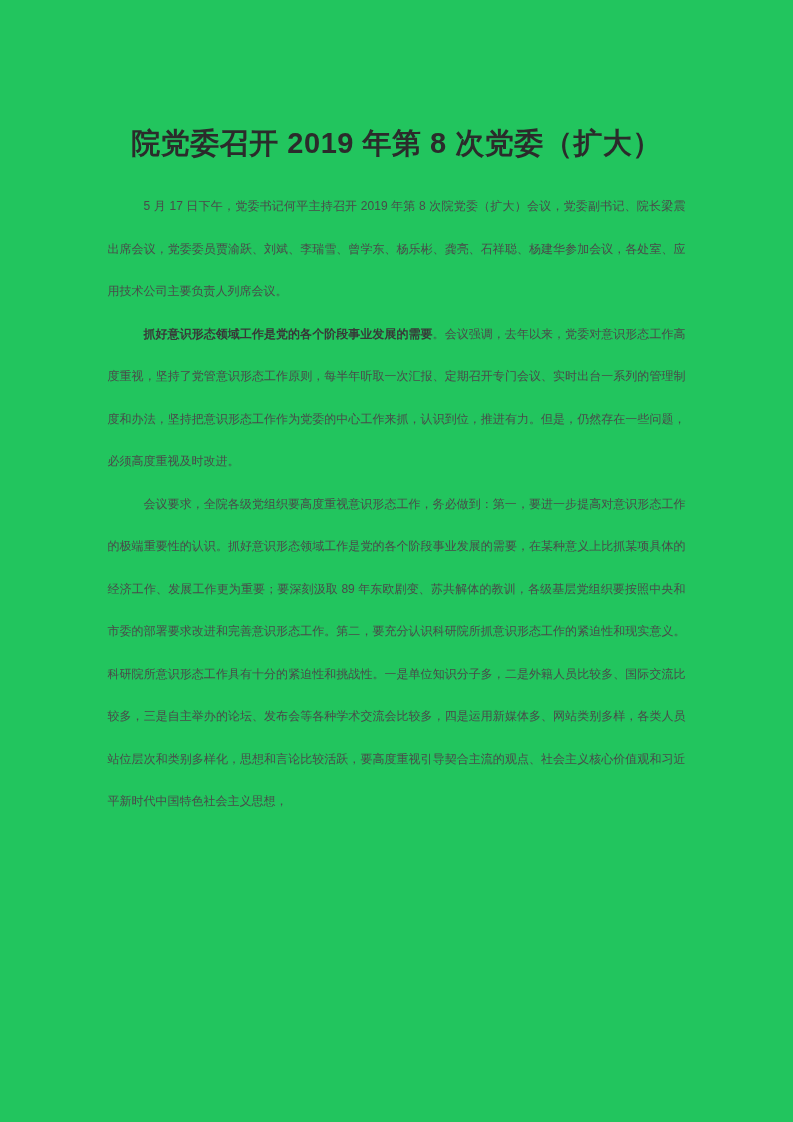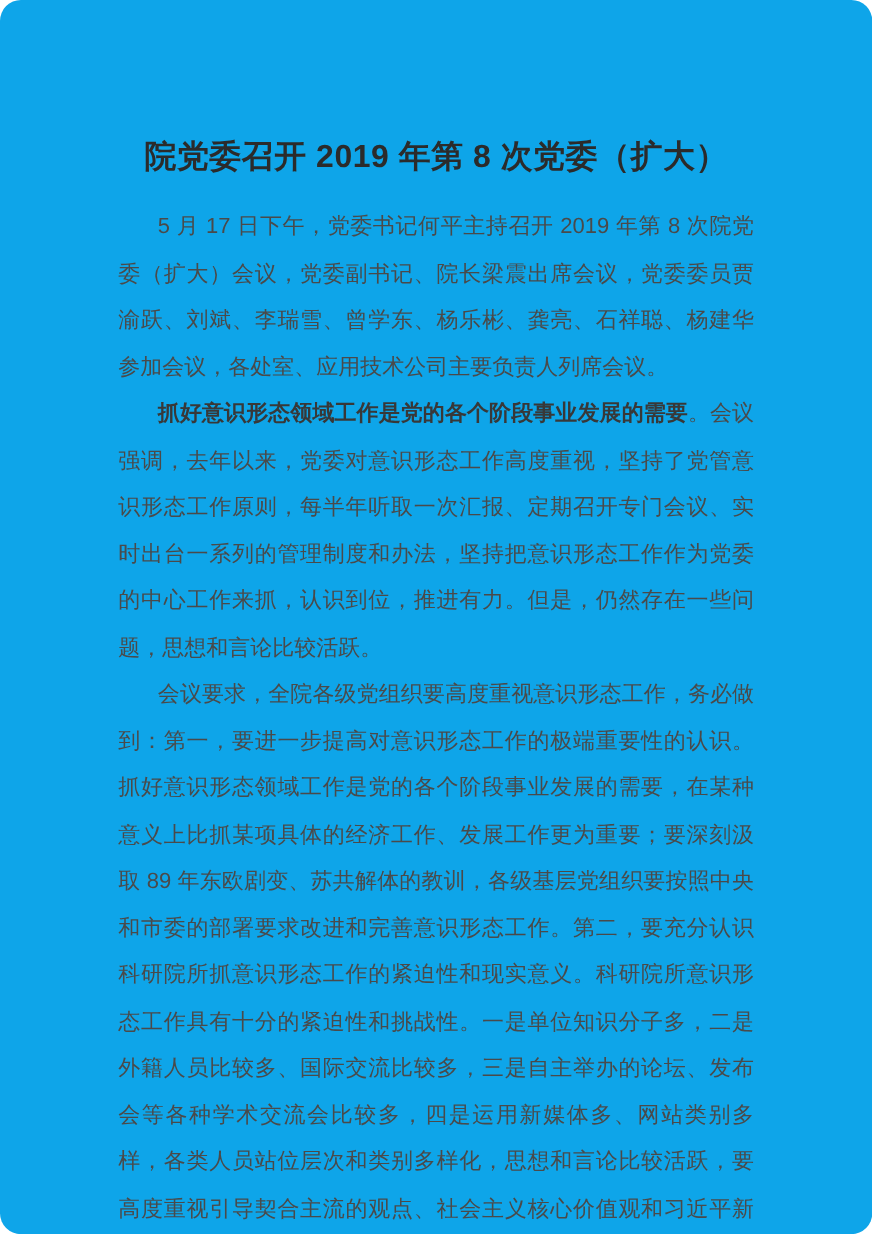--- a/index.html
+++ b/index.html
@@ -4,47 +4,46 @@
 <style>
   html, body {
     margin: 0;
     padding: 0;
     background: #ffffff;
   }
   .page {
     position: relative;
     width: 793px;
     height: 1122px;
-    background: #0ea5e9;
+    background: #22c55e;
     box-sizing: border-box;
     padding-top: 112px;
     overflow: hidden;
     font-family: "Liberation Sans", "DejaVu Sans", sans-serif;
-    border-radius: 19px;
   }
   .content {
     width: 578px;
     margin: 0 auto;
   }
   .doc-title {
     margin: 0 0 10px 0;
     font-size: 29px;
     font-weight: 700;
     line-height: 63px;
     text-align: center;
     color: #2b2b2b;
     letter-spacing: 0.5px;
   }
   .title-line {
     display: block;
     white-space: nowrap;
   }
   .para {
     margin: 0;
-    font-size: 20px;
+    font-size: 12px;
     line-height: 42.5px;
     color: #4a4a4a;
     text-align: justify;
     text-indent: 36px;
     word-break: break-all;
   }
   .bold-lead {
     font-weight: 700;
     color: #383838;
   }
@@ -54,18 +53,18 @@
 
 <div class="page">
   <div class="content">
 
     <h1 class="doc-title">
       <span class="title-line">院党委召开 2019 年第 8 次党委（扩大）</span>
     </h1>
 
     <p class="para">5 月 17 日下午，党委书记何平主持召开 2019 年第 8 次院党委（扩大）会议，党委副书记、院长梁震出席会议，党委委员贾渝跃、刘斌、李瑞雪、曾学东、杨乐彬、龚亮、石祥聪、杨建华参加会议，各处室、应用技术公司主要负责人列席会议。</p>
 
-    <p class="para"><span class="bold-lead">抓好意识形态领域工作是党的各个阶段事业发展的需要</span><span>。会议强调，去年以来，党委对意识形态工作高度重视，坚持了党管意识形态工作原则，每半年听取一次汇报、定期召开专门会议、实时出台一系列的管理制度和办法，坚持把意识形态工作作为党委的中心工作来抓，认识到位，推进有力。但是，仍然存在一些问题，思想和言论比较活跃。</span></p>
+    <p class="para"><span class="bold-lead">抓好意识形态领域工作是党的各个阶段事业发展的需要</span><span>。会议强调，去年以来，党委对意识形态工作高度重视，坚持了党管意识形态工作原则，每半年听取一次汇报、定期召开专门会议、实时出台一系列的管理制度和办法，坚持把意识形态工作作为党委的中心工作来抓，认识到位，推进有力。但是，仍然存在一些问题，必须高度重视及时改进。</span></p>
 
     <p class="para">会议要求，全院各级党组织要高度重视意识形态工作，务必做到：第一，要进一步提高对意识形态工作的极端重要性的认识。抓好意识形态领域工作是党的各个阶段事业发展的需要，在某种意义上比抓某项具体的经济工作、发展工作更为重要；要深刻汲取 89 年东欧剧变、苏共解体的教训，各级基层党组织要按照中央和市委的部署要求改进和完善意识形态工作。第二，要充分认识科研院所抓意识形态工作的紧迫性和现实意义。科研院所意识形态工作具有十分的紧迫性和挑战性。一是单位知识分子多，二是外籍人员比较多、国际交流比较多，三是自主举办的论坛、发布会等各种学术交流会比较多，四是运用新媒体多、网站类别多样，各类人员站位层次和类别多样化，思想和言论比较活跃，要高度重视引导契合主流的观点、社会主义核心价值观和习近平新时代中国特色社会主义思想，</p>
 
   </div>
 </div>
 
 </body></html>

